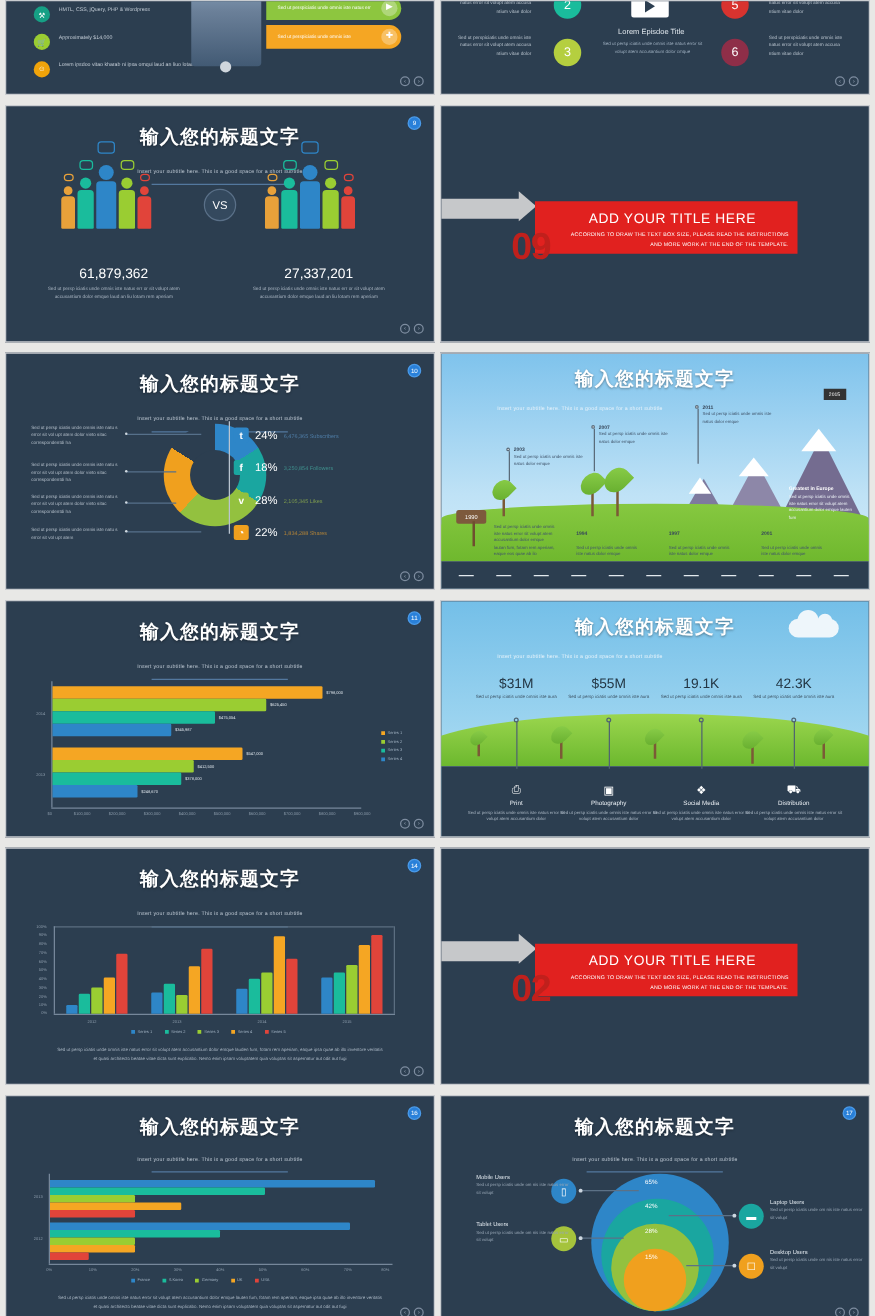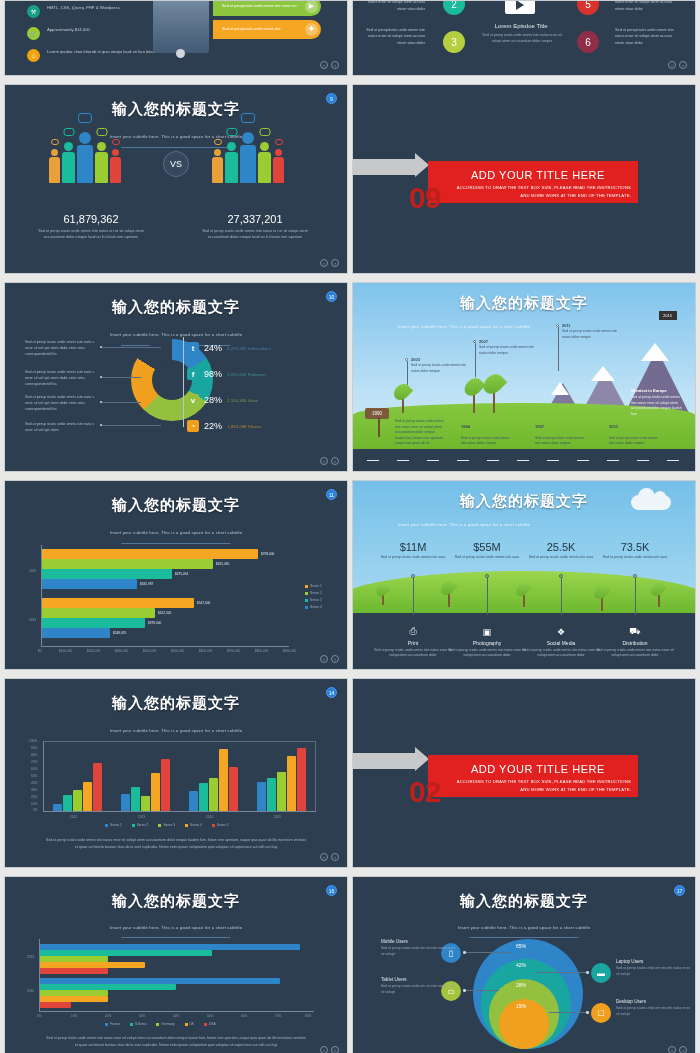--- a/index.html
+++ b/index.html
@@ -385,21 +385,21 @@
     <div class="dleft" style="top:111px">Sed ut persp iciatis unde omnis iste natu s error sit vol upt atem dolor vieto sitac correspondentdi ha</div>
     <div class="dleft" style="top:138px">Sed ut persp iciatis unde omnis iste natu s error sit vol upt atem</div>
 
     <div class="legend-row" style="left:182px;top:59px">
       <span class="legend-ico" style="background:#2e86c8">t</span>
       <span class="legend-pct">24%</span>
       <span class="legend-stat" style="color:#4f7ea8">6,476,365 Subscribers</span>
     </div>
     <div class="legend-row" style="left:182px;top:85px">
       <span class="legend-ico" style="background:#1aa6a0">f</span>
-      <span class="legend-pct">98%</span>
+      <span class="legend-pct">18%</span>
       <span class="legend-stat" style="color:#3f8f8c">3,250,854 Followers</span>
     </div>
     <div class="legend-row" style="left:182px;top:111px">
       <span class="legend-ico" style="background:#93c13f">v</span>
       <span class="legend-pct">28%</span>
       <span class="legend-stat" style="color:#7d9a4e">2,105,345 Likes</span>
     </div>
     <div class="legend-row" style="left:182px;top:137px">
       <span class="legend-ico" style="background:#f0a01e">◔</span>
       <span class="legend-pct">22%</span>
@@ -570,33 +570,33 @@
     <div class="gpin" style="left:60px;top:96px;height:38px"></div>
     <div class="gpin-top" style="left:58px;top:93px"></div>
     <div class="gpin" style="left:134px;top:96px;height:38px"></div>
     <div class="gpin-top" style="left:132px;top:93px"></div>
     <div class="gpin" style="left:208px;top:96px;height:38px"></div>
     <div class="gpin-top" style="left:206px;top:93px"></div>
     <div class="gpin" style="left:282px;top:96px;height:38px"></div>
     <div class="gpin-top" style="left:280px;top:93px"></div>
 
     <div class="gstat" style="left:22px;top:60px">
-      <div class="v">$11M</div>
+      <div class="v">$31M</div>
       <div class="d">Sed ut persp iciatis unde omnis iste aura</div>
     </div>
     <div class="gstat" style="left:96px;top:60px">
       <div class="v">$55M</div>
       <div class="d">Sed ut persp iciatis unde omnis iste aura</div>
     </div>
     <div class="gstat" style="left:170px;top:60px">
-      <div class="v">25.5K</div>
+      <div class="v">19.1K</div>
       <div class="d">Sed ut persp iciatis unde omnis iste aura</div>
     </div>
     <div class="gstat" style="left:244px;top:60px">
-      <div class="v">73.5K</div>
+      <div class="v">42.3K</div>
       <div class="d">Sed ut persp iciatis unde omnis iste aura</div>
     </div>
 
     <div class="gitem" style="left:21px;bottom:10px">
       <div class="ic">⎙</div>
       <div class="nm">Print</div>
       <div class="tx">Sed ut persp iciatis unde omnis iste natus error sit volupt atem accusantium dolor</div>
     </div>
     <div class="gitem" style="left:95px;bottom:10px">
       <div class="ic">▣</div>

